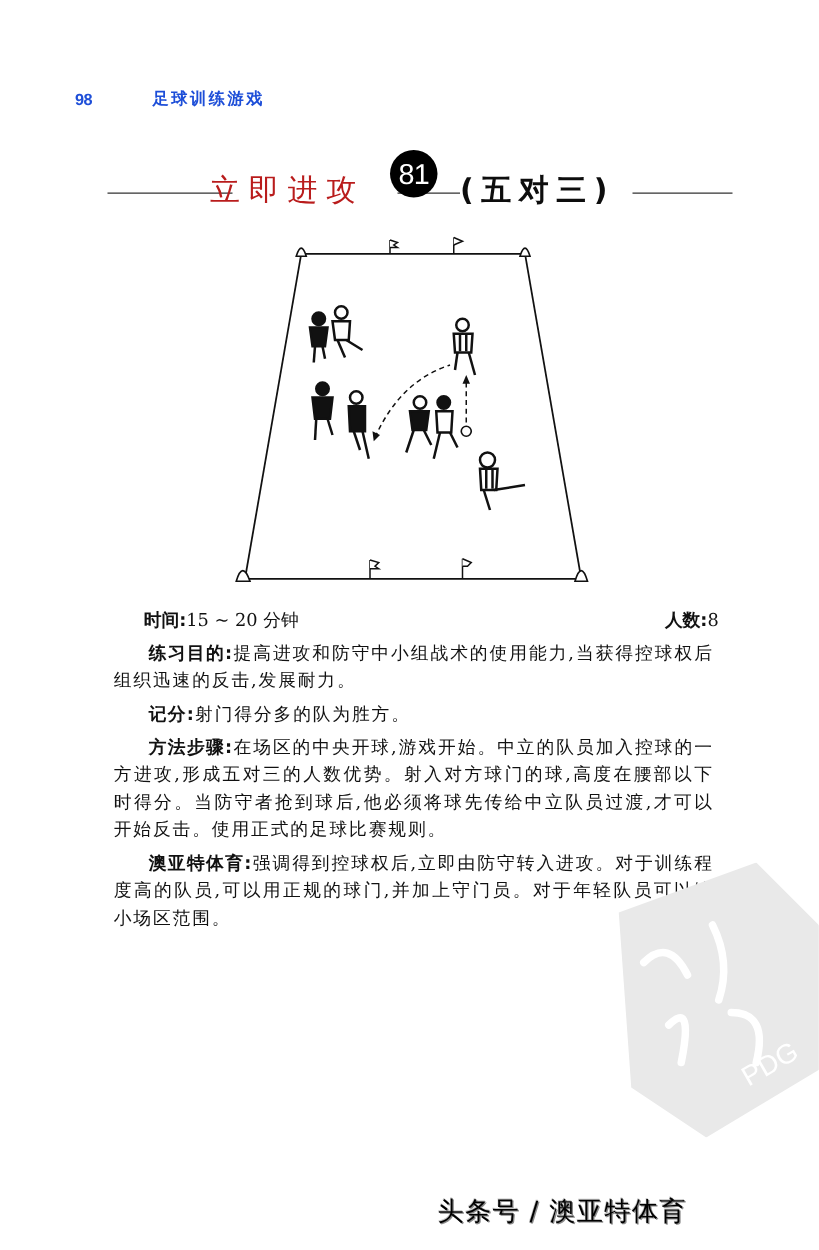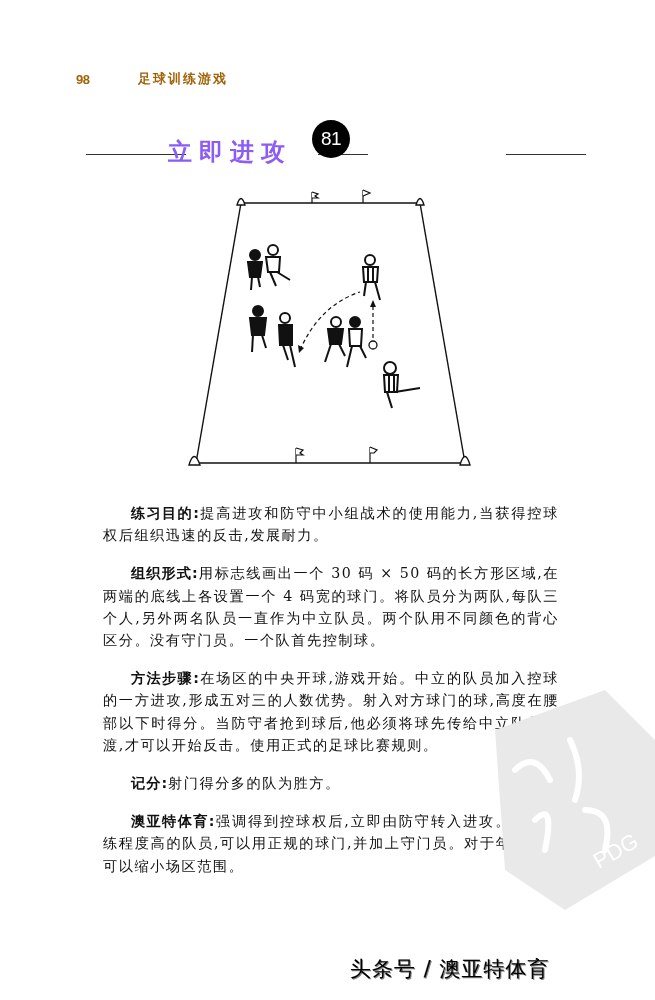--- a/index.html
+++ b/index.html
@@ -10,25 +10,25 @@
     body {
       width: 655px;
       height: 1000px;
       position: relative;
       overflow: hidden;
       font-family: "DejaVu Sans", "Liberation Sans", sans-serif;
       color: #111111;
     }
     .running-header {
       position: absolute;
-      left: 76px;
+      left: 60px;
       top: 70px;
       font-size: 13px;
       font-weight: bold;
-      color: #a16207;
+      color: #1d4ed8;
       display: flex;
       align-items: center;
     }
     .running-header .page-num {
       font-family: "Liberation Sans", sans-serif;
       width: 62px;
       letter-spacing: -0.5px;
     }
     .running-header .book-title {
       letter-spacing: 2px;
@@ -48,24 +48,24 @@
       height: 1px;
       background: #333333;
     }
     .title-row .rule-left { left: 0; width: 100px; }
     .title-row .rule-right { left: 420px; width: 80px; }
     .title-row .title-main {
       position: absolute;
       left: 82px;
       top: 16px;
       font-size: 24px;
-      font-weight: bold;
+      font-weight: normal;
       letter-spacing: 7px;
       background: transparent;
-      color: #8b5cf6;
+      color: #b91c1c;
     }
     .title-row .title-sub {
       position: absolute;
       left: 282px;
       top: 16px;
       font-size: 24px;
       font-weight: bold;
       letter-spacing: 6px;
       color: #0d0d0d;
     }
@@ -80,21 +80,21 @@
     .title-row .number-badge {
       position: absolute;
       left: 226px;
       top: 0px;
       width: 38px;
       height: 38px;
       border-radius: 50%;
       background: #000000;
       color: #ffffff;
       font-family: "Liberation Sans", sans-serif;
-      font-size: 19px;
+      font-size: 23px;
       display: flex;
       align-items: center;
       justify-content: center;
       letter-spacing: -0.5px;
     }
 
     .diagram {
       position: absolute;
       left: 180px;
       top: 180px;
@@ -117,21 +117,21 @@
       justify-content: space-between;
       padding-left: 28px;
       height: 22.2px;
     }
     .info-row .label, .para .label {
       font-family: "DejaVu Sans", sans-serif;
       font-weight: bold;
     }
     .para {
       text-indent: 28px;
-      margin: 16px;
+      margin: 4px;
       text-align: justify;
       letter-spacing: 1.5px;
     }
     .para .label { letter-spacing: 1px; }
 
     .watermark {
       position: absolute;
       left: 475px;
       top: 690px;
       width: 190px;
@@ -155,20 +155,21 @@
 <div class="running-header">
   <span class="page-num">98</span>
   <span class="book-title">足球训练游戏</span>
 </div>
 
 <div class="title-row">
   <div class="rule rule-left"></div>
   <span class="title-main">立即进攻</span>
   <div class="mid-rule"></div>
   <div class="number-badge">81</div>
+  <span class="title-sub">(五对三)</span>
   <div class="rule rule-right"></div>
 </div>
 
 <div class="diagram">
   <svg width="320" height="300" viewBox="0 0 320 300" xmlns="http://www.w3.org/2000/svg">
     <g stroke="#111" stroke-width="1.4" fill="none">
       <line x1="61" y1="23" x2="240" y2="23"></line>
       <line x1="61" y1="23" x2="16" y2="283"></line>
       <line x1="240" y1="23" x2="285" y2="283"></line>
       <line x1="16" y1="283" x2="285" y2="283"></line>
@@ -243,24 +244,31 @@
       <line x1="193" y1="158" x2="193" y2="125"></line>
     </g>
     <g fill="#111">
       <path d="M193,120 L190,127 L196,127 Z"></path>
       <path d="M119,173 L118,165 L124,168 Z"></path>
     </g>
   </svg>
 </div>
 
 <div class="text-block">
+  <div class="info-row">
+    <span>
+      <span class="label">时间:</span><span>15 ~ 20 分钟</span>
+    </span>
+    <span>
+      <span class="label">人数:</span><span>8</span>
+    </span>
+  </div>
   <p class="para"><span class="label">练习目的:</span><span>提高进攻和防守中小组战术的使用能力,当获得控球权后组织迅速的反击,发展耐力。</span></p>
-  <p class="para"><span class="label">组织形式:</span><span>用标志线画出一个 30 码 × 50 码的长方形区域,在两端的底线上各设置一个 4 码宽的球门。将队员分为两队,每队三个人,另外两名队员一直作为中立队员。两个队用不同颜色的背心区分。没有守门员。一个队首先控制球。</span></p>
+  <p class="para"><span class="label">记分:</span><span>射门得分多的队为胜方。</span></p>
   <p class="para"><span class="label">方法步骤:</span><span>在场区的中央开球,游戏开始。中立的队员加入控球的一方进攻,形成五对三的人数优势。射入对方球门的球,高度在腰部以下时得分。当防守者抢到球后,他必须将球先传给中立队员过渡,才可以开始反击。使用正式的足球比赛规则。</span></p>
-  <p class="para"><span class="label">记分:</span><span>射门得分多的队为胜方。</span></p>
   <p class="para"><span class="label">澳亚特体育:</span><span>强调得到控球权后,立即由防守转入进攻。对于训练程度高的队员,可以用正规的球门,并加上守门员。对于年轻队员可以缩小场区范围。</span></p>
 </div>
 
 <div class="watermark">
   <svg width="190" height="220" viewBox="0 0 190 220" xmlns="http://www.w3.org/2000/svg">
     <path d="M20,40 L130,0 L190,60 L190,160 L90,220 L30,180 Z" fill="#e9e9e9"></path>
     <g stroke="#ffffff" stroke-width="6" fill="none" stroke-linecap="round">
       <path d="M40,80 Q60,60 75,90"></path>
       <path d="M95,50 Q110,80 100,110"></path>
       <path d="M60,130 Q80,110 70,160"></path>

